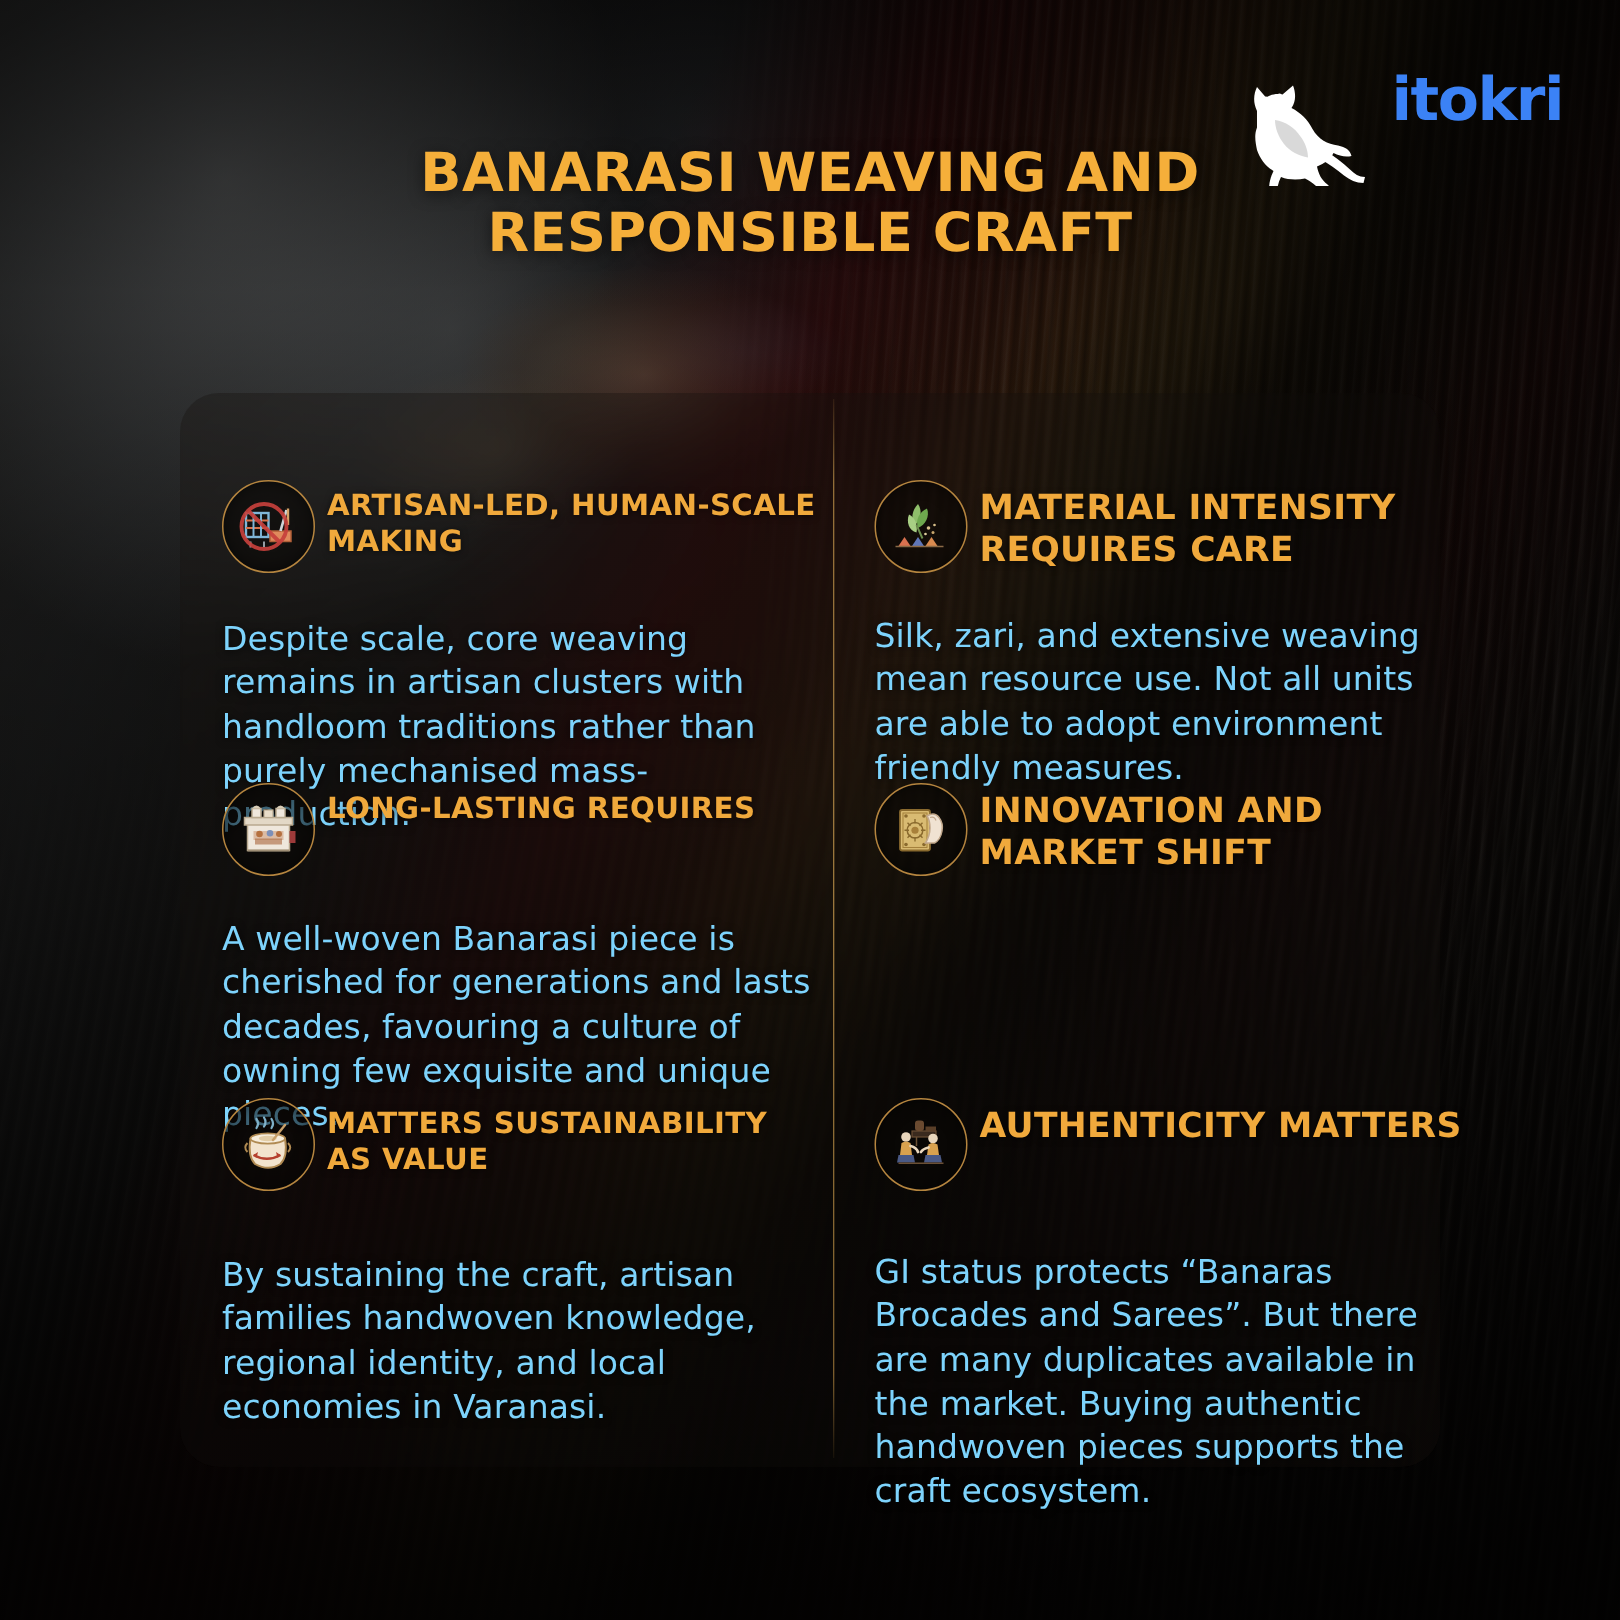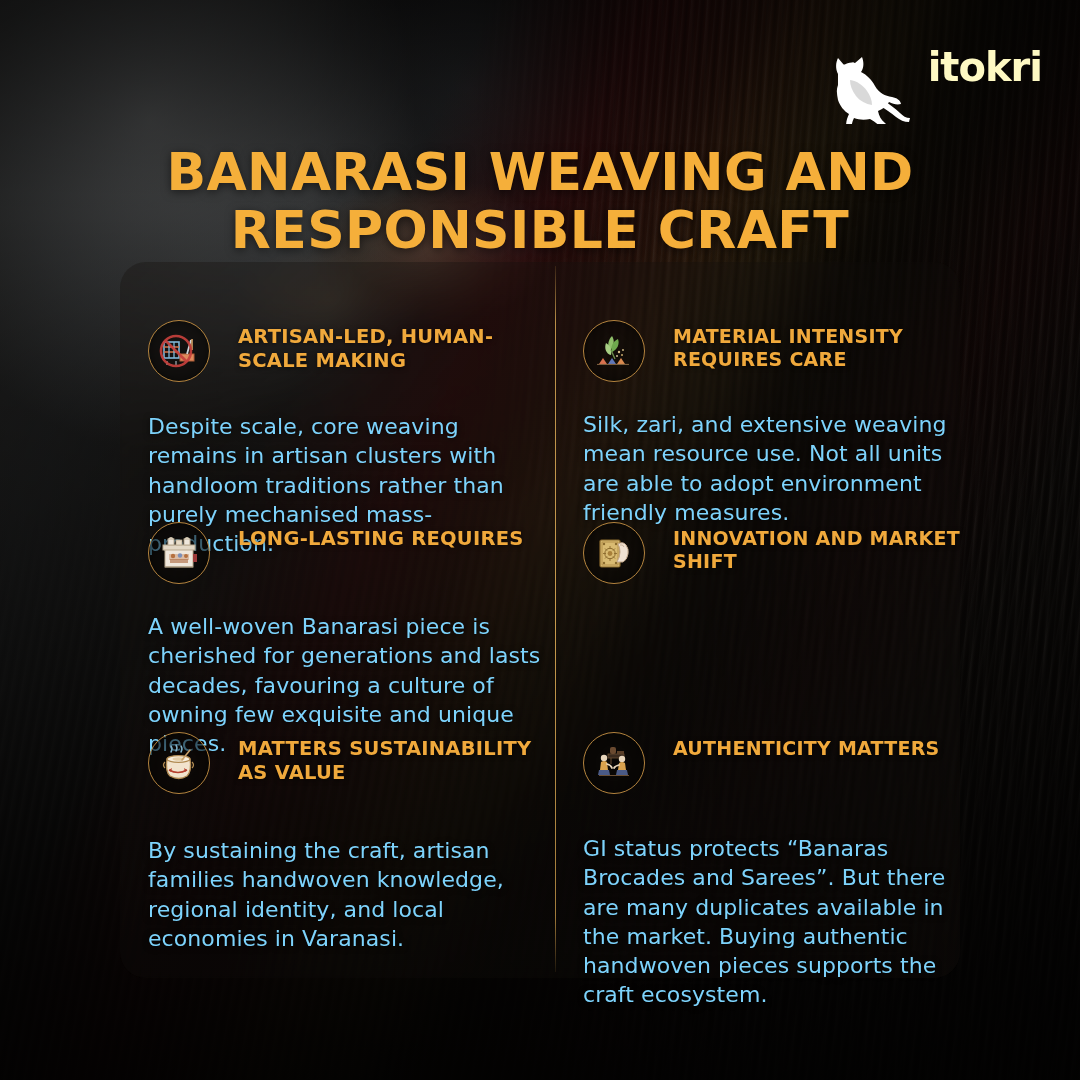--- a/index.html
+++ b/index.html
@@ -120,40 +120,39 @@
   }
 
   
   .logo {
     position:absolute; top:38px; right:38px;
     width:120px; height:58px;
     display:flex; align-items:center; justify-content:flex-end;
   }
   .logo-text {
     font-size:40px; font-weight:700; letter-spacing:-1px;
-    color:#fef9c3; line-height:1;
+    color:#3b82f6; line-height:1;
     font-family:"DejaVu Sans", sans-serif;
   }
   .logo-cat {
     position:absolute; top:48px; right:168px;
     width:92px; height:76px;
   }
 
   .title {
     position:absolute; top:96px; left:0; right:0;
     text-align:center;
     color:#f5af3a;
-    font-size:52px;
+    font-size:36px;
     font-weight:700;
     line-height:1.12;
     letter-spacing:0.4px;
     font-family:"DejaVu Sans", sans-serif;
     text-shadow:0 2px 10px rgba(0,0,0,0.55);
     padding:0 110px;
-    margin-top:47px;
   }
 
   
   .panel {
     position:absolute;
     left:120px; top:262px;
     width:840px; height:716px;
     border-radius:26px;
     background:linear-gradient(135deg, rgba(24,20,17,0.40) 0%, rgba(16,13,11,0.28) 50%, rgba(20,15,12,0.38) 100%);
     backdrop-filter:blur(1px);
@@ -175,21 +174,21 @@
   .card { position:absolute; width:400px; }
   .card-col-l { left:148px; }
   .card-col-r { left:583px; }
   .card-row-1 { top:320px; }
   .card-row-2 { top:522px; }
   .card-row-3 { top:732px; }
 
   .card-head {
     display:flex;
     align-items:flex-start;
-    gap:28px;
+    gap:8px;
   }
 
   .icon-circle {
     flex:0 0 auto;
     width:62px; height:62px;
     border-radius:50%;
     border:1.4px solid #b5853f;
     background:rgba(10,7,5,0.55);
     display:flex; align-items:center; justify-content:center;
     overflow:hidden;
@@ -200,21 +199,21 @@
   .card-title {
     color:#f0a93c;
     font-size:19.5px;
     font-weight:700;
     line-height:1.22;
     letter-spacing:0.25px;
     font-family:"DejaVu Sans", sans-serif;
     padding-top:5px;
     text-shadow:0 1px 5px rgba(0,0,0,0.6);
   }
-  .card-col-r .card-title { font-size:19px; }
+  .card-col-r .card-title { font-size:23px; }
 
   .card-body {
     margin-top:28px;
     color:#7dd3fc;
     font-size:22px;
     line-height:1.33;
     letter-spacing:0.08px;
     font-family:"DejaVu Sans", sans-serif;
     text-shadow:0 1px 6px rgba(0,0,0,0.75);
     max-width:396px;

